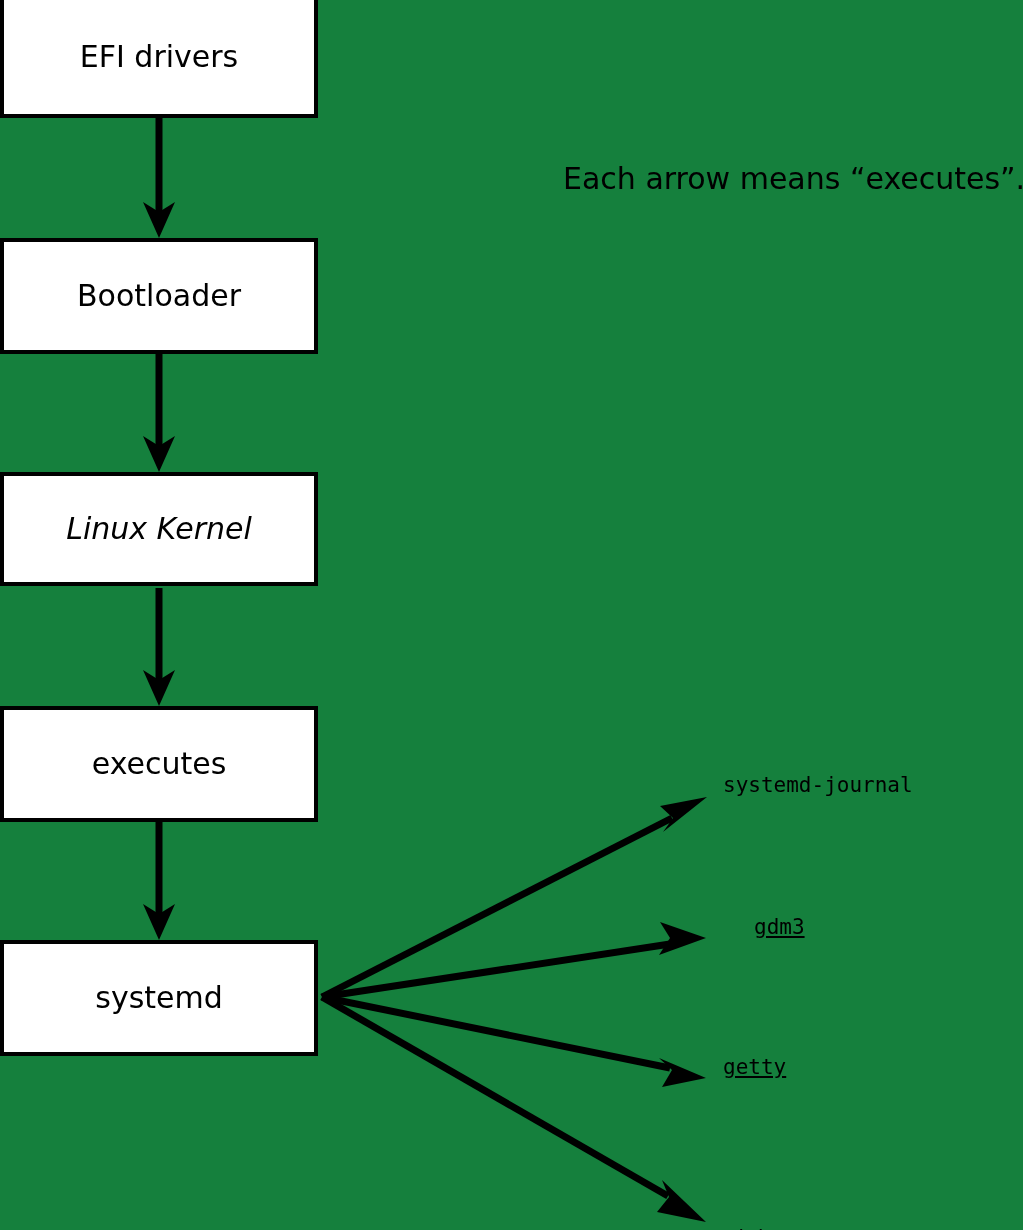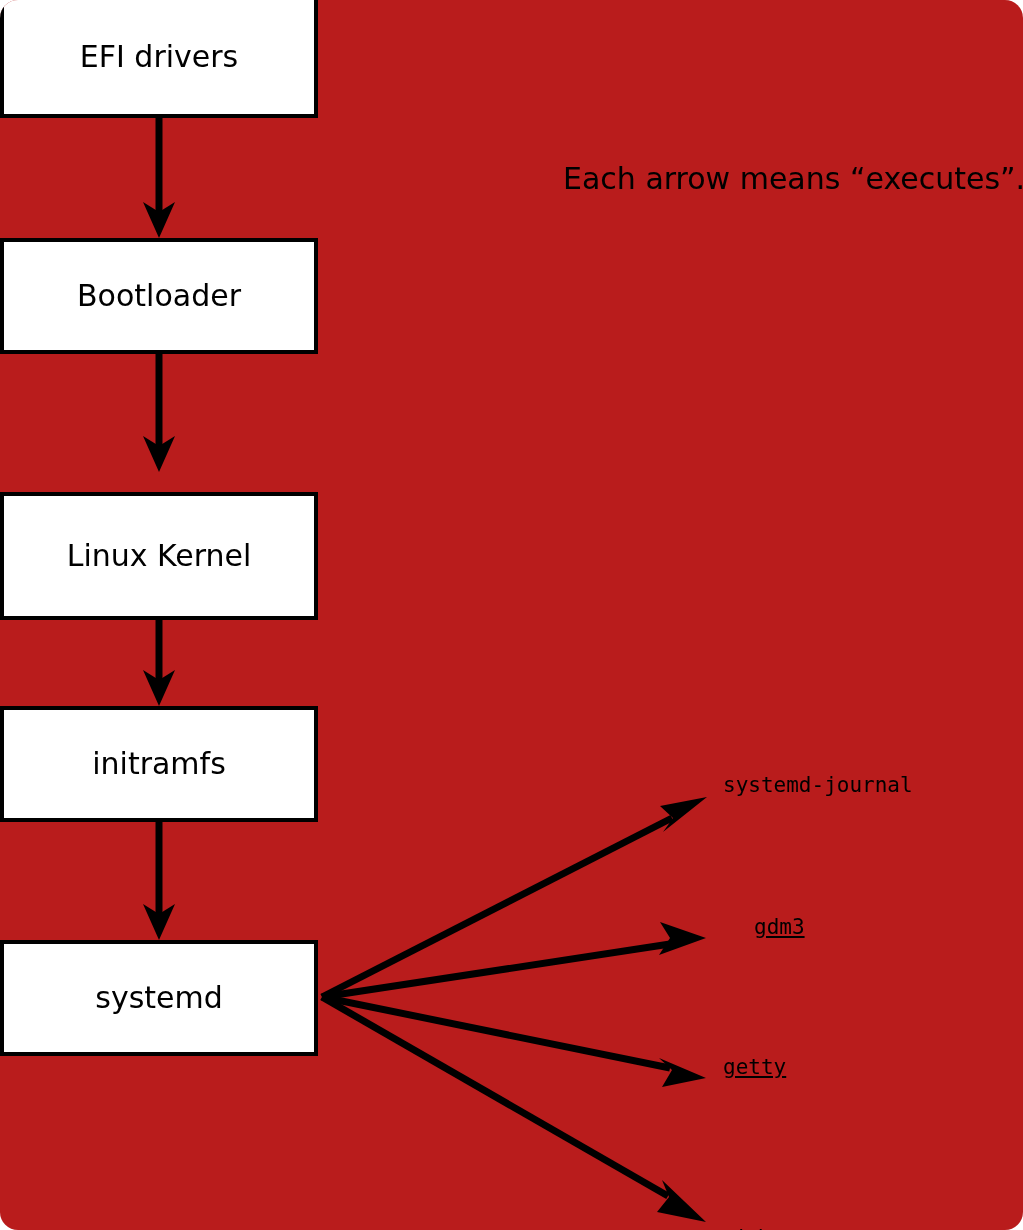--- a/index.html
+++ b/index.html
@@ -9,23 +9,22 @@
     background: #ffffff;
   }
   body {
     font-family: "DejaVu Sans", sans-serif;
     -webkit-font-smoothing: antialiased;
   }
   #canvas {
     position: relative;
     width: 1023px;
     height: 1230px;
-    background: #b91c1c;
+    background: #15803d;
     overflow: hidden;
-    border-radius: 18px;
   }
   #edges {
     position: absolute;
     left: 0;
     top: 0;
     width: 1023px;
     height: 1230px;
     pointer-events: none;
   }
   .node-box {
@@ -56,21 +55,21 @@
     position: absolute;
     font-family: "DejaVu Sans", sans-serif;
     font-size: 30px;
     line-height: 1;
     color: #000000;
     white-space: nowrap;
   }
   
   #node-efi-drivers   { left: 0px; top: -4px;  width: 318px; height: 122px; }
   #node-bootloader    { left: 0px; top: 238px; width: 318px; height: 116px; justify-content: center; }
-  #node-linux-kernel  { left: 0px; top: 492px; width: 318px; height: 128px; }
+  #node-linux-kernel  { left: 0px; top: 472px; width: 318px; height: 114px; font-style: italic; }
   #node-initramfs     { left: 0px; top: 706px; width: 318px; height: 116px; }
   #node-systemd       { left: 0px; top: 940px; width: 318px; height: 116px; }
 
   #caption-legend     { left: 563px; top: 164px; }
 
   #leaf-systemd-journal { left: 723px; top: 775px; }
   #leaf-gdm3            { left: 754px; top: 917px; text-decoration: underline; }
   #leaf-getty           { left: 723px; top: 1057px; text-decoration: underline; }
   #leaf-sshd            { left: 713px; top: 1228px; }
 </style>
@@ -128,21 +127,21 @@
 
   <div class="node-box" id="node-bootloader">
     <span class="node-label">Bootloader</span>
   </div>
 
   <div class="node-box" id="node-linux-kernel">
     <span class="node-label">Linux Kernel</span>
   </div>
 
   <div class="node-box" id="node-initramfs">
-    <span class="node-label">initramfs</span>
+    <span class="node-label">executes</span>
   </div>
 
   <div class="node-box" id="node-systemd">
     <span class="node-label">systemd</span>
   </div>
 
   <div class="leaf-label" id="leaf-systemd-journal">systemd-journal</div>
 
   <div class="leaf-label" id="leaf-gdm3">gdm3</div>
 

